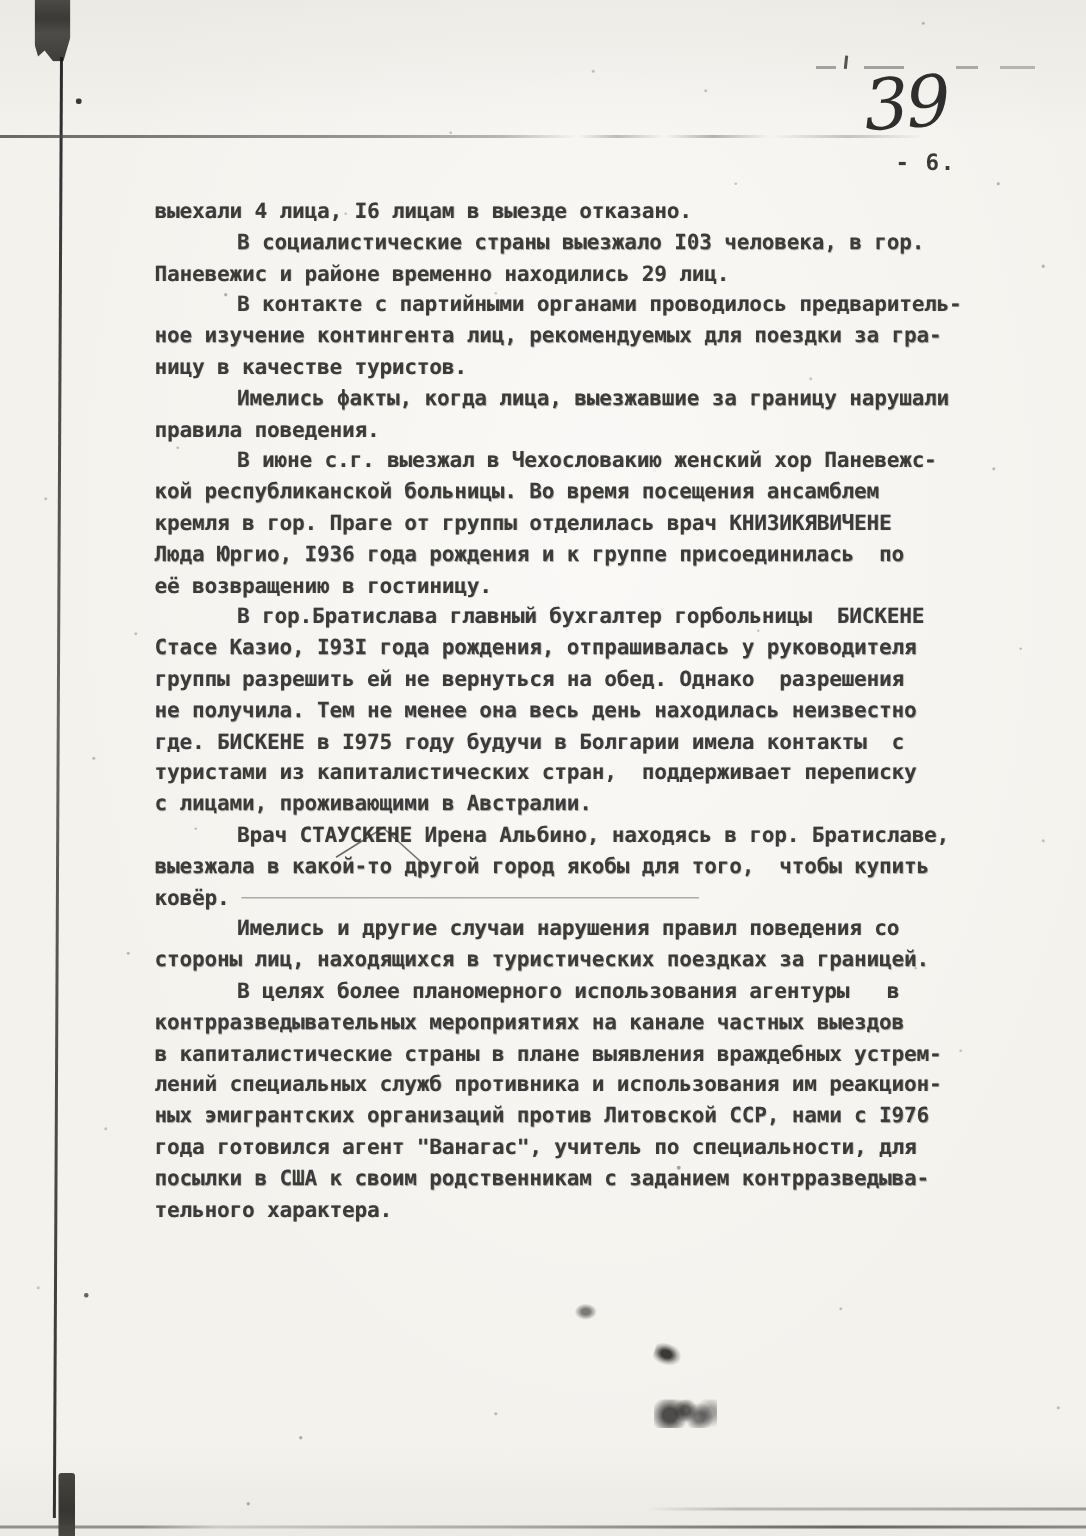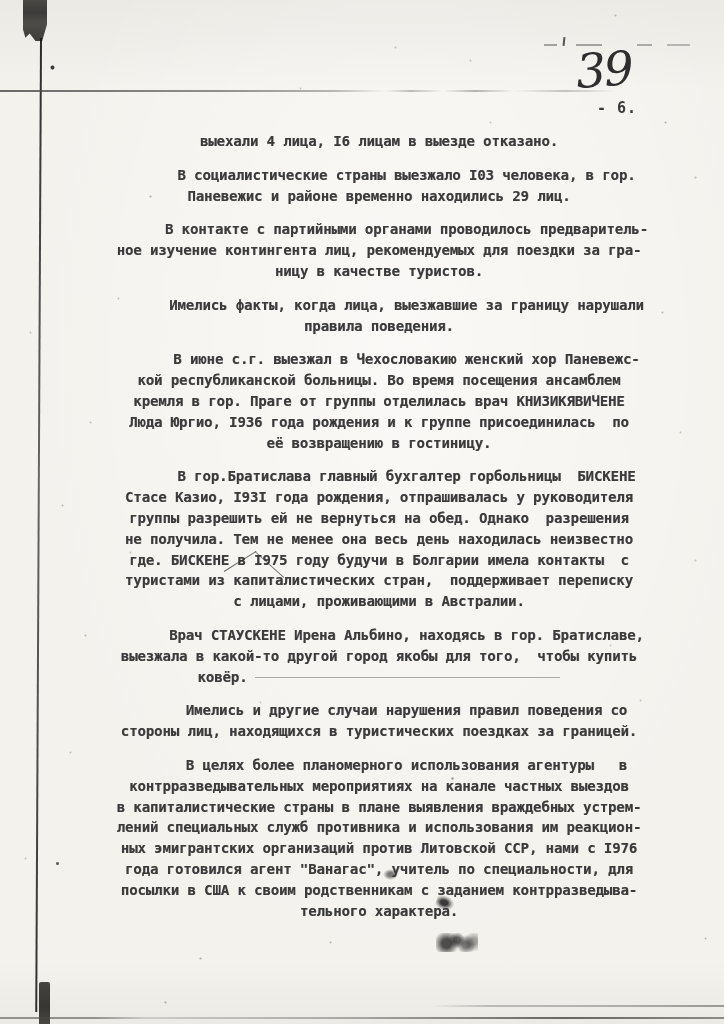--- a/index.html
+++ b/index.html
@@ -39,23 +39,23 @@
       rgba(85,85,85,.45) 48%,rgba(45,45,45,.7) 78%,rgba(60,60,60,.55));}
   
   .handwritten{position:absolute;left:576px;top:42px;
     font-family:"DejaVu Serif","Liberation Serif",serif;font-style:italic;font-weight:500;
     font-size:47px;color:#2e2e2e;transform:rotate(-4deg);letter-spacing:-2px;}
   .pagenum{position:absolute;left:597px;top:99px;font-size:15px;font-weight:700;color:#3a3a3a;letter-spacing:1px;}
   
   .doc-body{position:absolute;left:103px;top:131px;width:552px;
     font-size:14px;line-height:20.8px;font-weight:700;color:#3b3b3b;
     letter-spacing:-0.1px;white-space:pre;
-    text-shadow:0.4px 0.4px 0.5px rgba(55,55,55,.45);text-align:center;}
+    text-shadow:0.4px 0.4px 0.5px rgba(55,55,55,.45);}
   .para{margin:0;}
-  .para + .para{margin-top:13px;}
+  .para + .para{margin-top:0;}
   .line{height:20.8px;}
   .line.indent{padding-left:55px;}
   .trail-rule{display:inline-block;width:305px;height:1px;background:rgba(95,95,95,.5);
     margin-left:8px;vertical-align:4px;}
   
   .mark-left{position:absolute;left:224px;top:571px;width:38px;height:0;
     border-top:1.8px solid rgba(48,48,48,.72);transform:rotate(-32deg);transform-origin:left center;}
   .mark-right{position:absolute;left:255px;top:551px;width:39px;height:0;
     border-top:1.8px solid rgba(48,48,48,.65);transform:rotate(42deg);transform-origin:left center;}
   

